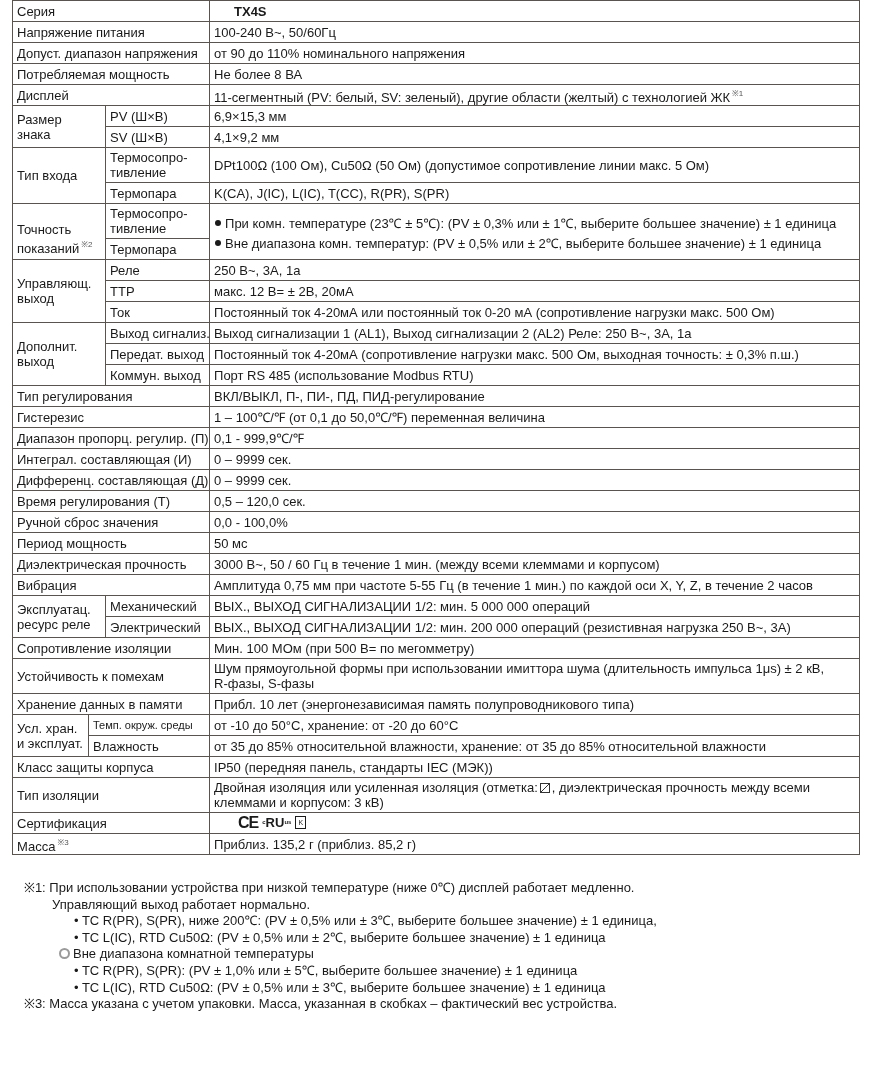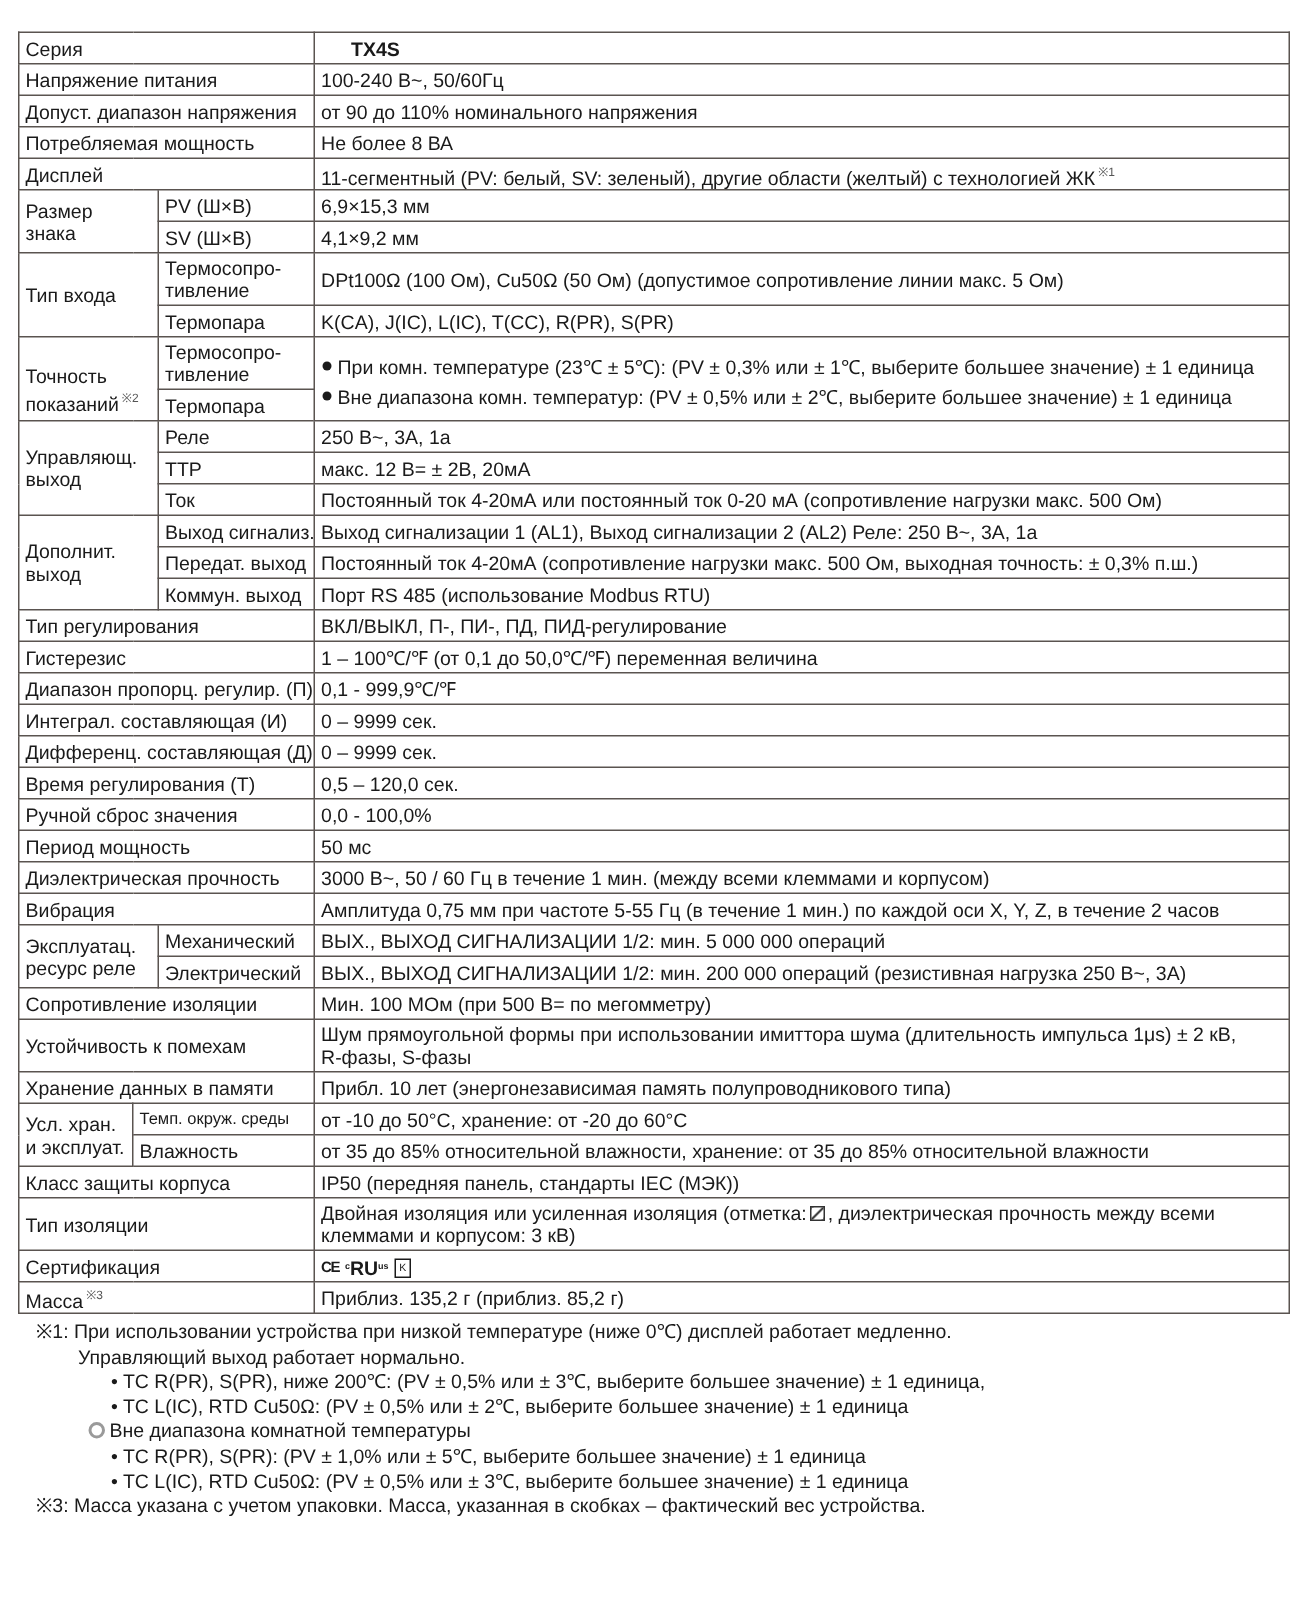--- a/index.html
+++ b/index.html
@@ -2,42 +2,42 @@
 <html><head>
 <meta charset="utf-8">
 <style>
   html, body { margin: 0; padding: 0; background: #ffffff; }
   body {
     width: 870px; height: 1074px; position: relative; overflow: hidden;
     font-family: "Liberation Sans", sans-serif; color: #1a1a1a;
     font-size: 13px;
   }
   .spec {
-    position: absolute; left: 12px; top: 21px; width: 847px;
+    position: absolute; left: 12px; top: 0; width: 847px;
     border-collapse: collapse; table-layout: fixed;
   }
   .spec td {
     border: 1px solid #5a5450;
     padding: 0 4px;
     vertical-align: middle;
     line-height: 15px;
     height: 20px;
     white-space: nowrap;
     overflow: visible;
     font-size: 13px;
   }
   .spec td.wrap { white-space: normal; }
   .spec td.tall { height: 34px; }
   .spec td.two { line-height: 15px; }
   .spec b { font-weight: bold; margin-left: 20px; }
   sup.note { font-size: 8px; color: #555; vertical-align: 6px; margin-left: 2px; }
   .dot { display: inline-block; width: 6px; height: 6px; border-radius: 50%; background: #1a1a1a; margin: 0 4px 2px 1px; vertical-align: middle; }
   .acc-line { display: block; line-height: 20px; }
   .cert { display: inline-flex; align-items: center; gap: 4px; font-weight: bold; font-size: 12px; }
-  .cert .ce { font-size: 10px; letter-spacing: -1px; }
+  .cert .ce { font-size: 16px; letter-spacing: -1px; margin-left: 24px; }
   .cert .ul { display: inline-flex; font-size: 13px; }
   .cert .ul small { font-size: 6px; font-weight: bold; }
   .cert .kc { display: inline-block; width: 9px; height: 11px; border: 1px solid #1a1a1a; font-size: 7px; line-height: 11px; text-align: center; font-weight: normal; }
   .mark { display: inline-block; width: 8px; height: 8px; border: 1px solid #333; background: linear-gradient(135deg, #fff 45%, #333 45%, #333 55%, #fff 55%); vertical-align: middle; margin: 0 2px 2px 2px; }
 
   .notes {
     position: absolute; left: 24px; top: 880px; width: 850px;
     font-size: 13px; line-height: 16.6px; color: #1a1a1a;
   }
   .notes div { white-space: nowrap; }

